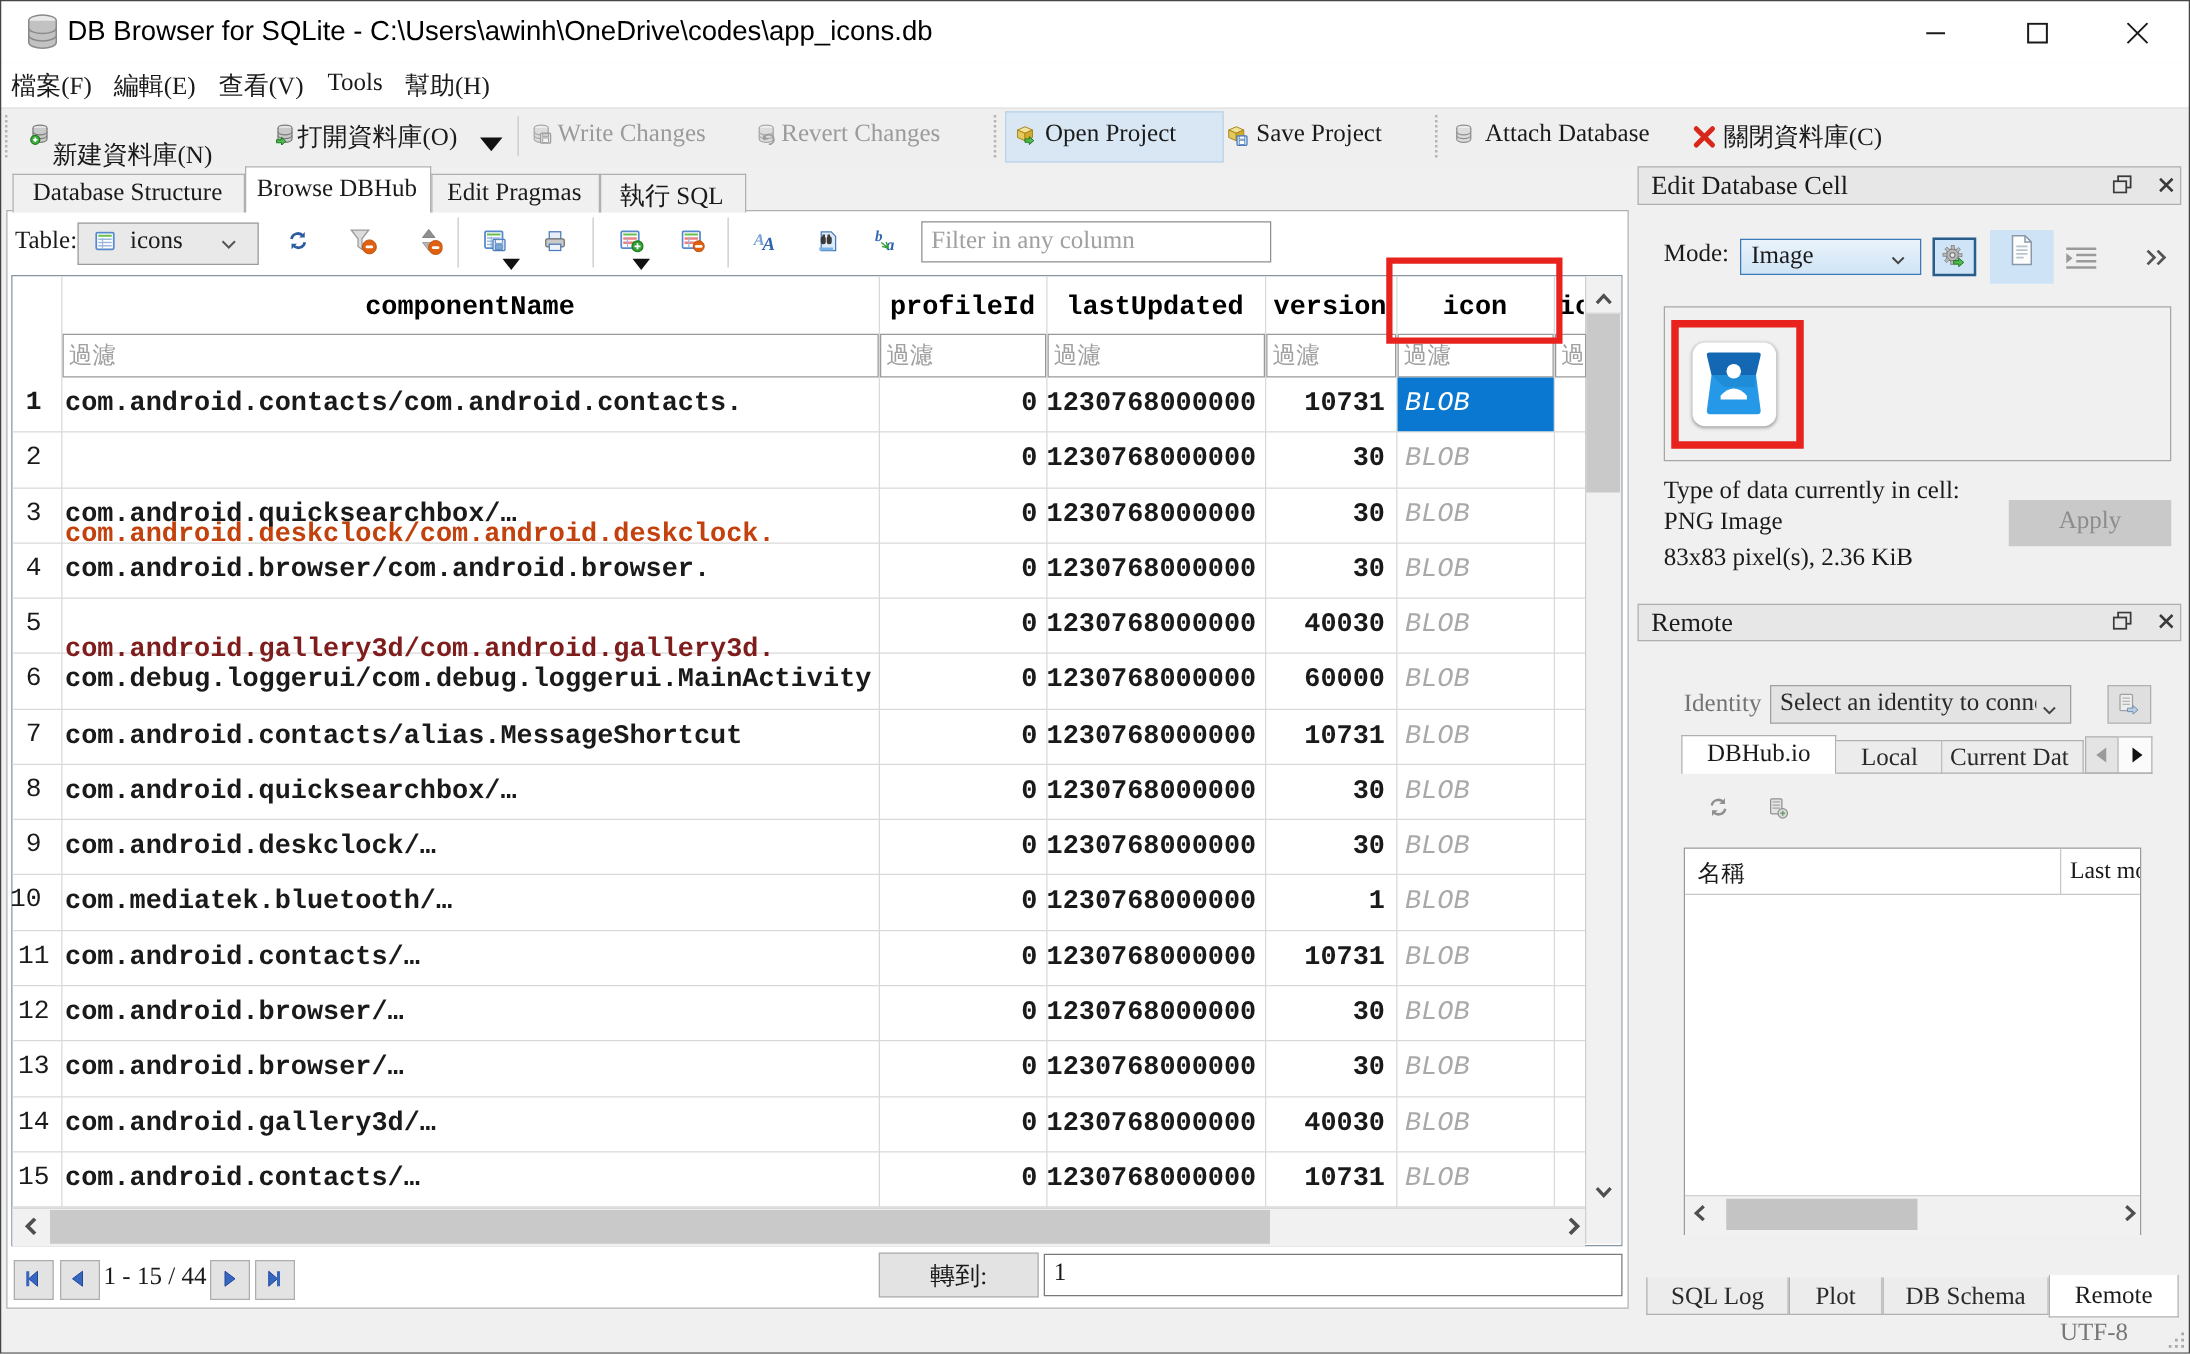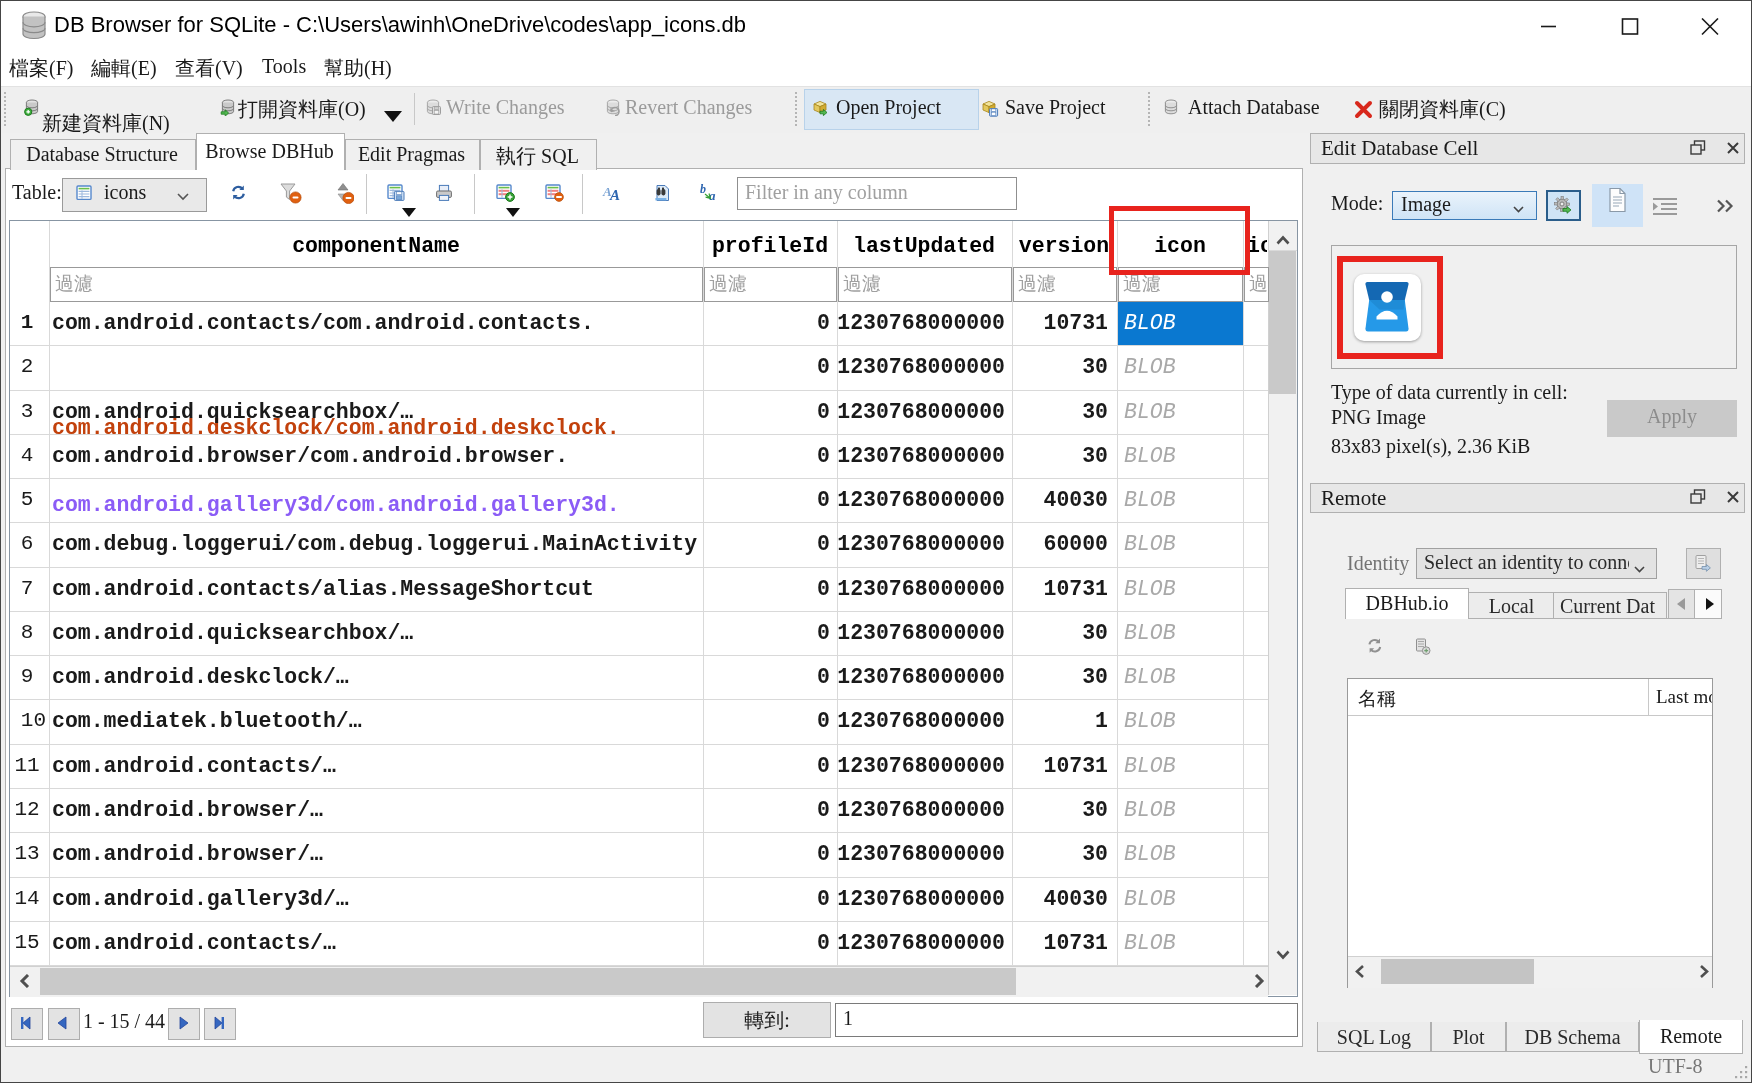--- a/index.html
+++ b/index.html
@@ -244,21 +244,21 @@
 <div class="" style="left:1124px;top:400px;width:110px;height:26px;font:italic 21.5px 'Liberation Mono', monospace;color:#a9a9a9;">BLOB</div>
 <div class="" style="left:10px;top:478px;width:1258px;height:1px;background:#d9d9d9;"></div>
 <div class="" style="left:8px;top:444px;width:38px;height:26px;font:normal 21px 'Liberation Mono', monospace;color:#1a1a1a;text-align:center;">4</div>
 <div class="" style="left:52px;top:444px;width:649px;height:26px;font:bold 21.5px 'Liberation Mono', monospace;color:#1a1a1a;white-space:nowrap;overflow:hidden;">com.android.browser/com.android.browser.</div>
 <div class="" style="left:703px;top:444px;width:127px;height:26px;font:bold 21.5px 'Liberation Mono', monospace;color:#1a1a1a;text-align:right;">0</div>
 <div class="" style="left:837px;top:444px;width:168px;height:26px;font:bold 21.5px 'Liberation Mono', monospace;color:#1a1a1a;text-align:right;">1230768000000</div>
 <div class="" style="left:1012px;top:444px;width:96px;height:26px;font:bold 21.5px 'Liberation Mono', monospace;color:#1a1a1a;text-align:right;">30</div>
 <div class="" style="left:1124px;top:444px;width:110px;height:26px;font:italic 21.5px 'Liberation Mono', monospace;color:#a9a9a9;">BLOB</div>
 <div class="" style="left:10px;top:522px;width:1258px;height:1px;background:#d9d9d9;"></div>
 <div class="" style="left:8px;top:488px;width:38px;height:26px;font:normal 21px 'Liberation Mono', monospace;color:#1a1a1a;text-align:center;">5</div>
-<div class="" style="left:52px;top:493px;width:649px;height:26px;font:bold 21.5px 'Liberation Mono', monospace;color:#8b5cf6;white-space:nowrap;overflow:hidden;">com.android.gallery3d/com.android.gallery3d.</div>
+<div class="" style="left:52px;top:508px;width:649px;height:26px;font:bold 21.5px 'Liberation Mono', monospace;color:#7f1d1d;white-space:nowrap;overflow:hidden;">com.android.gallery3d/com.android.gallery3d.</div>
 <div class="" style="left:703px;top:488px;width:127px;height:26px;font:bold 21.5px 'Liberation Mono', monospace;color:#1a1a1a;text-align:right;">0</div>
 <div class="" style="left:837px;top:488px;width:168px;height:26px;font:bold 21.5px 'Liberation Mono', monospace;color:#1a1a1a;text-align:right;">1230768000000</div>
 <div class="" style="left:1012px;top:488px;width:96px;height:26px;font:bold 21.5px 'Liberation Mono', monospace;color:#1a1a1a;text-align:right;">40030</div>
 <div class="" style="left:1124px;top:488px;width:110px;height:26px;font:italic 21.5px 'Liberation Mono', monospace;color:#a9a9a9;">BLOB</div>
 <div class="" style="left:10px;top:567px;width:1258px;height:1px;background:#d9d9d9;"></div>
 <div class="" style="left:8px;top:532px;width:38px;height:26px;font:normal 21px 'Liberation Mono', monospace;color:#1a1a1a;text-align:center;">6</div>
 <div class="" style="left:52px;top:532px;width:649px;height:26px;font:bold 21.5px 'Liberation Mono', monospace;color:#1a1a1a;white-space:nowrap;overflow:hidden;">com.debug.loggerui/com.debug.loggerui.MainActivity</div>
 <div class="" style="left:703px;top:532px;width:127px;height:26px;font:bold 21.5px 'Liberation Mono', monospace;color:#1a1a1a;text-align:right;">0</div>
 <div class="" style="left:837px;top:532px;width:168px;height:26px;font:bold 21.5px 'Liberation Mono', monospace;color:#1a1a1a;text-align:right;">1230768000000</div>
 <div class="" style="left:1012px;top:532px;width:96px;height:26px;font:bold 21.5px 'Liberation Mono', monospace;color:#1a1a1a;text-align:right;">60000</div>
@@ -278,21 +278,21 @@
 <div class="" style="left:1012px;top:621px;width:96px;height:26px;font:bold 21.5px 'Liberation Mono', monospace;color:#1a1a1a;text-align:right;">30</div>
 <div class="" style="left:1124px;top:621px;width:110px;height:26px;font:italic 21.5px 'Liberation Mono', monospace;color:#a9a9a9;">BLOB</div>
 <div class="" style="left:10px;top:699px;width:1258px;height:1px;background:#d9d9d9;"></div>
 <div class="" style="left:8px;top:665px;width:38px;height:26px;font:normal 21px 'Liberation Mono', monospace;color:#1a1a1a;text-align:center;">9</div>
 <div class="" style="left:52px;top:665px;width:649px;height:26px;font:bold 21.5px 'Liberation Mono', monospace;color:#1a1a1a;white-space:nowrap;overflow:hidden;">com.android.deskclock/…</div>
 <div class="" style="left:703px;top:665px;width:127px;height:26px;font:bold 21.5px 'Liberation Mono', monospace;color:#1a1a1a;text-align:right;">0</div>
 <div class="" style="left:837px;top:665px;width:168px;height:26px;font:bold 21.5px 'Liberation Mono', monospace;color:#1a1a1a;text-align:right;">1230768000000</div>
 <div class="" style="left:1012px;top:665px;width:96px;height:26px;font:bold 21.5px 'Liberation Mono', monospace;color:#1a1a1a;text-align:right;">30</div>
 <div class="" style="left:1124px;top:665px;width:110px;height:26px;font:italic 21.5px 'Liberation Mono', monospace;color:#a9a9a9;">BLOB</div>
 <div class="" style="left:10px;top:744px;width:1258px;height:1px;background:#d9d9d9;"></div>
-<div class="" style="left:8px;top:709px;width:38px;height:26px;font:normal 21px 'Liberation Mono', monospace;color:#1a1a1a;text-align:right;">10</div>
+<div class="" style="left:8px;top:709px;width:38px;height:26px;font:normal 21px 'Liberation Mono', monospace;color:#1a1a1a;text-align:left;">10</div>
 <div class="" style="left:52px;top:709px;width:649px;height:26px;font:bold 21.5px 'Liberation Mono', monospace;color:#1a1a1a;white-space:nowrap;overflow:hidden;">com.mediatek.bluetooth/…</div>
 <div class="" style="left:703px;top:709px;width:127px;height:26px;font:bold 21.5px 'Liberation Mono', monospace;color:#1a1a1a;text-align:right;">0</div>
 <div class="" style="left:837px;top:709px;width:168px;height:26px;font:bold 21.5px 'Liberation Mono', monospace;color:#1a1a1a;text-align:right;">1230768000000</div>
 <div class="" style="left:1012px;top:709px;width:96px;height:26px;font:bold 21.5px 'Liberation Mono', monospace;color:#1a1a1a;text-align:right;">1</div>
 <div class="" style="left:1124px;top:709px;width:110px;height:26px;font:italic 21.5px 'Liberation Mono', monospace;color:#a9a9a9;">BLOB</div>
 <div class="" style="left:10px;top:788px;width:1258px;height:1px;background:#d9d9d9;"></div>
 <div class="" style="left:8px;top:754px;width:38px;height:26px;font:normal 21px 'Liberation Mono', monospace;color:#1a1a1a;text-align:center;">11</div>
 <div class="" style="left:52px;top:754px;width:649px;height:26px;font:bold 21.5px 'Liberation Mono', monospace;color:#1a1a1a;white-space:nowrap;overflow:hidden;">com.android.contacts/…</div>
 <div class="" style="left:703px;top:754px;width:127px;height:26px;font:bold 21.5px 'Liberation Mono', monospace;color:#1a1a1a;text-align:right;">0</div>
 <div class="" style="left:837px;top:754px;width:168px;height:26px;font:bold 21.5px 'Liberation Mono', monospace;color:#1a1a1a;text-align:right;">1230768000000</div>

